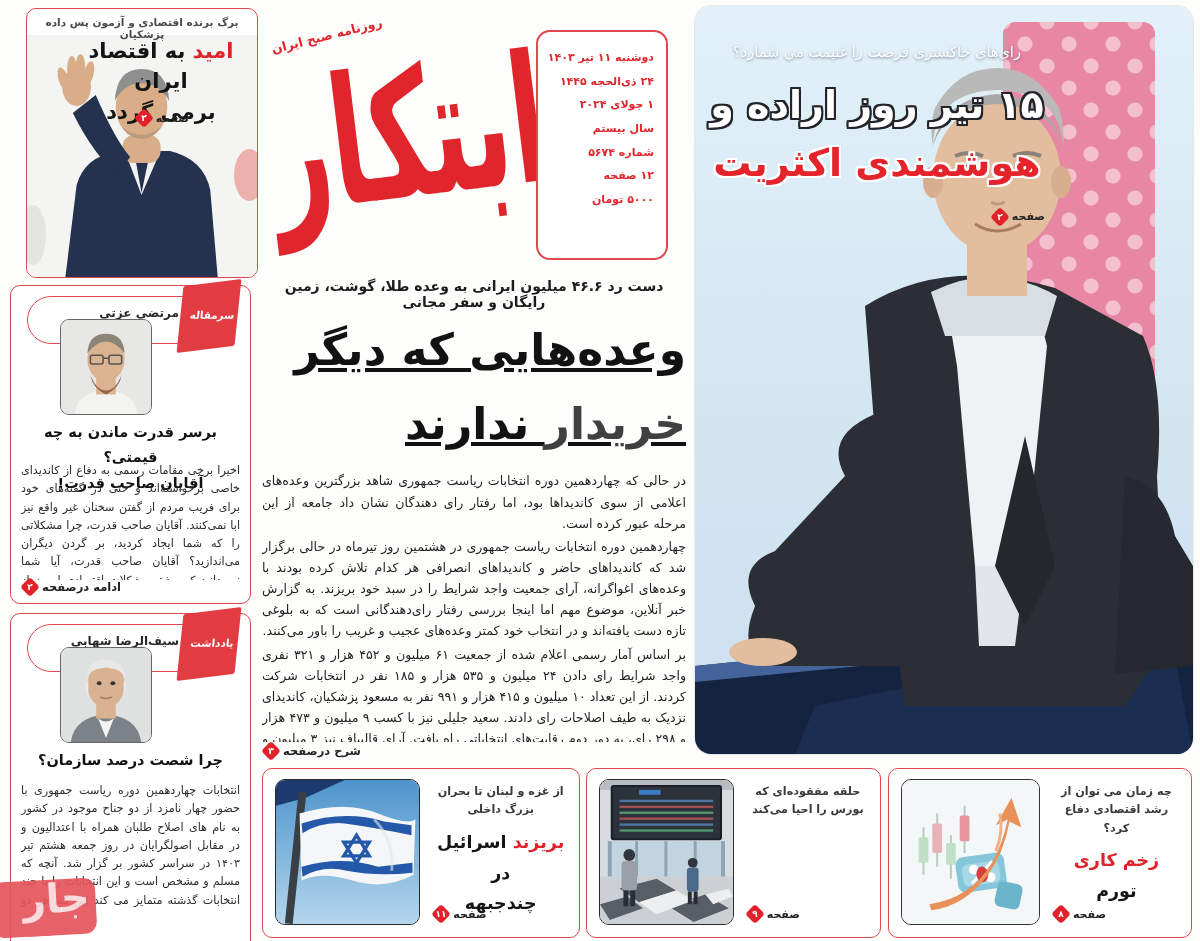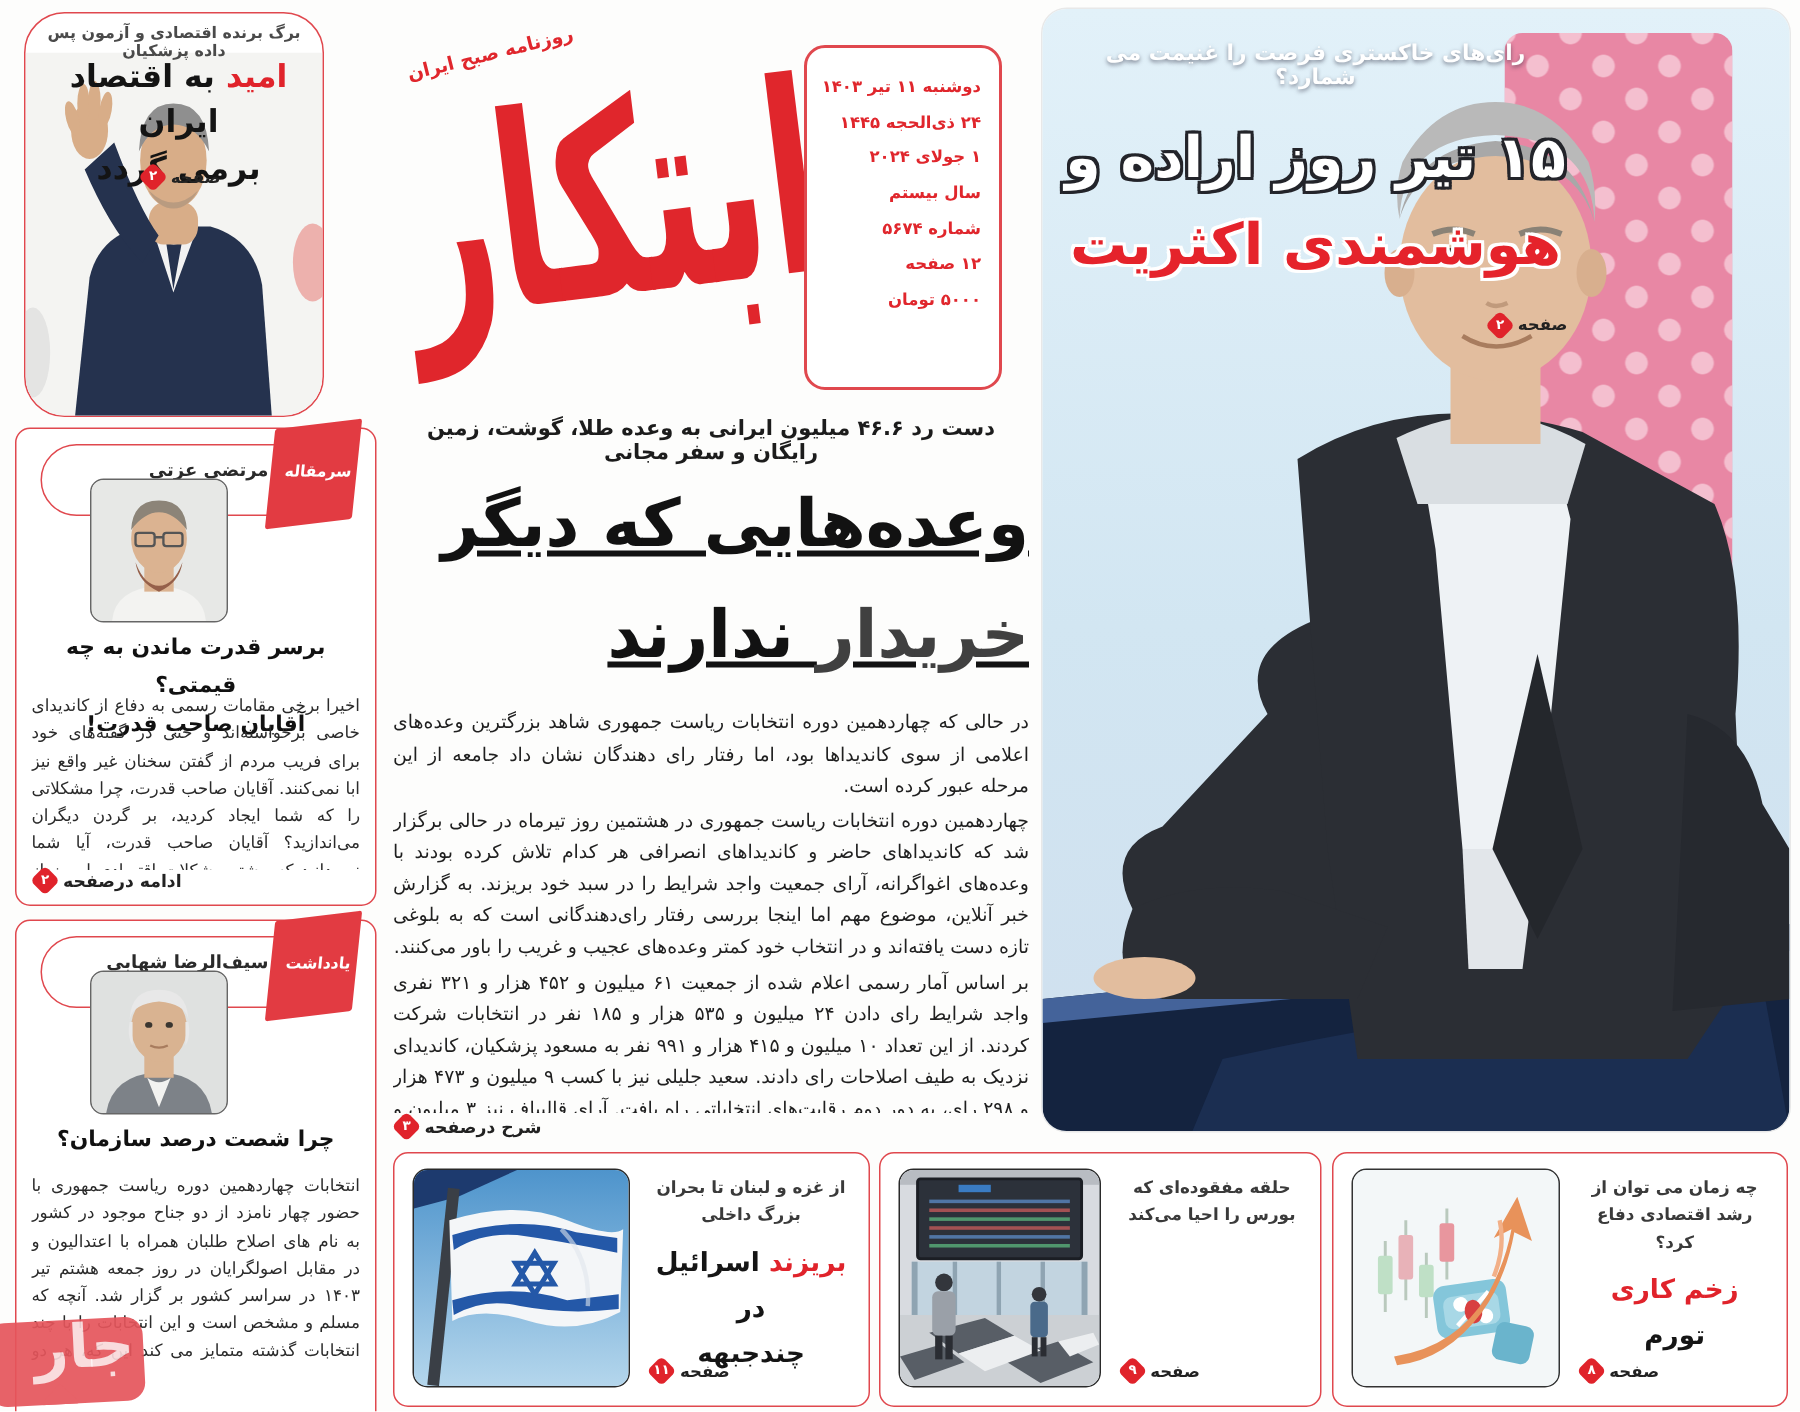--- a/index.html
+++ b/index.html
@@ -3,21 +3,21 @@
 <meta charset="utf-8">
 <style>
   * { margin:0; padding:0; box-sizing:border-box; }
   html,body { background:#ffffff; }
   body { font-family:"DejaVu Sans", sans-serif; }
   #page { position:relative; width:1200px; height:941px; background:#fdfdfc; overflow:hidden; margin:0 auto; }
 
   .rbox { position:absolute; background:#fff; border:1.5px solid #e0484e; border-radius:10px; }
 
   
-  #box1 { left:16px; top:8px; width:200px; height:270px; overflow:hidden;border-radius:27px; }
+  #box1 { left:26px; top:8px; width:232px; height:270px; overflow:hidden; }
   .b1-kicker { position:absolute; top:7px; left:8px; right:8px; text-align:center; font-size:10.6px; font-weight:bold; color:#4a4a4a; direction:rtl; z-index:3; }
   .b1-photo { position:absolute; left:0; top:26px; width:100%; height:244px; z-index:1; }
   .b1-title { position:absolute; top:27px; right:6px; width:180px; text-align:center; direction:rtl; font-weight:800; font-size:21px; line-height:1.45; color:#141414; z-index:2; }
   .b1-page { position:absolute; top:102px; right:68px; z-index:3; }
 
   
   #masthead { position:absolute; left:258px; top:0; width:432px; height:272px; }
   .tagline { position:absolute; left:12px; top:28px; transform:rotate(-14deg); color:#e0262c; font-weight:bold; font-size:12.5px; direction:rtl; }
   .logo { position:absolute; left:0; top:10px; width:300px; height:250px; display:flex; align-items:center; justify-content:center;
           color:#e0262c; font-weight:800; font-size:104px; transform:rotate(-7deg) scaleY(1.7); letter-spacing:-4px; }
@@ -26,21 +26,21 @@
 
   
   #lead { position:absolute; left:695px; top:6px; width:498px; height:748px; border-radius:16px; overflow:hidden;
           background:linear-gradient(180deg,#e2f1f9 0%,#d2e6f2 55%,#cfdfee 100%); box-shadow:0 0 0 1px #e8e8e8; }
   .pink-band { position:absolute; left:308px; top:16px; width:152px; height:600px; border-radius:12px;
           background-color:#e887a4;
           background-image:radial-gradient(#f4bfcf 7px, rgba(0,0,0,0) 8px), radial-gradient(#f4bfcf 7px, rgba(0,0,0,0) 8px);
           background-size:44px 44px; background-position:0 0, 22px 22px; }
   .lead-fig { position:absolute; inset:0; }
   .lead-text { position:absolute; left:14px; top:22px; width:336px; direction:rtl; z-index:4; }
-  .lead-kicker { text-align:center; font-size:14.5px; font-weight:bold; color:#fff; text-shadow:0 1px 3px rgba(40,40,60,.55); }
+  .lead-kicker { text-align:center; font-size:14.5px; font-weight:normal; color:#fff; text-shadow:0 1px 3px rgba(40,40,60,.55);margin-top:16px; }
   .lead-h1 { margin-top:16px; text-align:center; font-size:38px; font-weight:800; line-height:1.55; white-space:nowrap; color:#fff;
              text-shadow:-2px -2px 0 #23242a, 2px -2px 0 #23242a, -2px 2px 0 #23242a, 2px 2px 0 #23242a, 0 -2px 0 #23242a, 0 2px 0 #23242a, -2px 0 0 #23242a, 2px 0 0 #23242a; }
   .lead-h2 { text-align:center; font-size:38px; font-weight:800; line-height:1.5; white-space:nowrap; color:#e5232b;
              text-shadow:-2px -2px 0 #fff, 2px -2px 0 #fff, -2px 2px 0 #fff, 2px 2px 0 #fff, 0 -2px 0 #fff, 0 2px 0 #fff, -2px 0 0 #fff, 2px 0 0 #fff; }
   .lead-page { margin-top:18px; text-align:left; }
 
   
   #main { position:absolute; left:262px; top:278px; width:424px; height:480px; direction:rtl; }
   .m-kicker { text-align:center; font-size:14px; font-weight:bold; color:#1c1c1c; }
   .m-h1 { margin-top:6px; text-align:right; font-size:44px; font-weight:800; color:#121212; line-height:1.55; white-space:nowrap;text-decoration:underline; }

